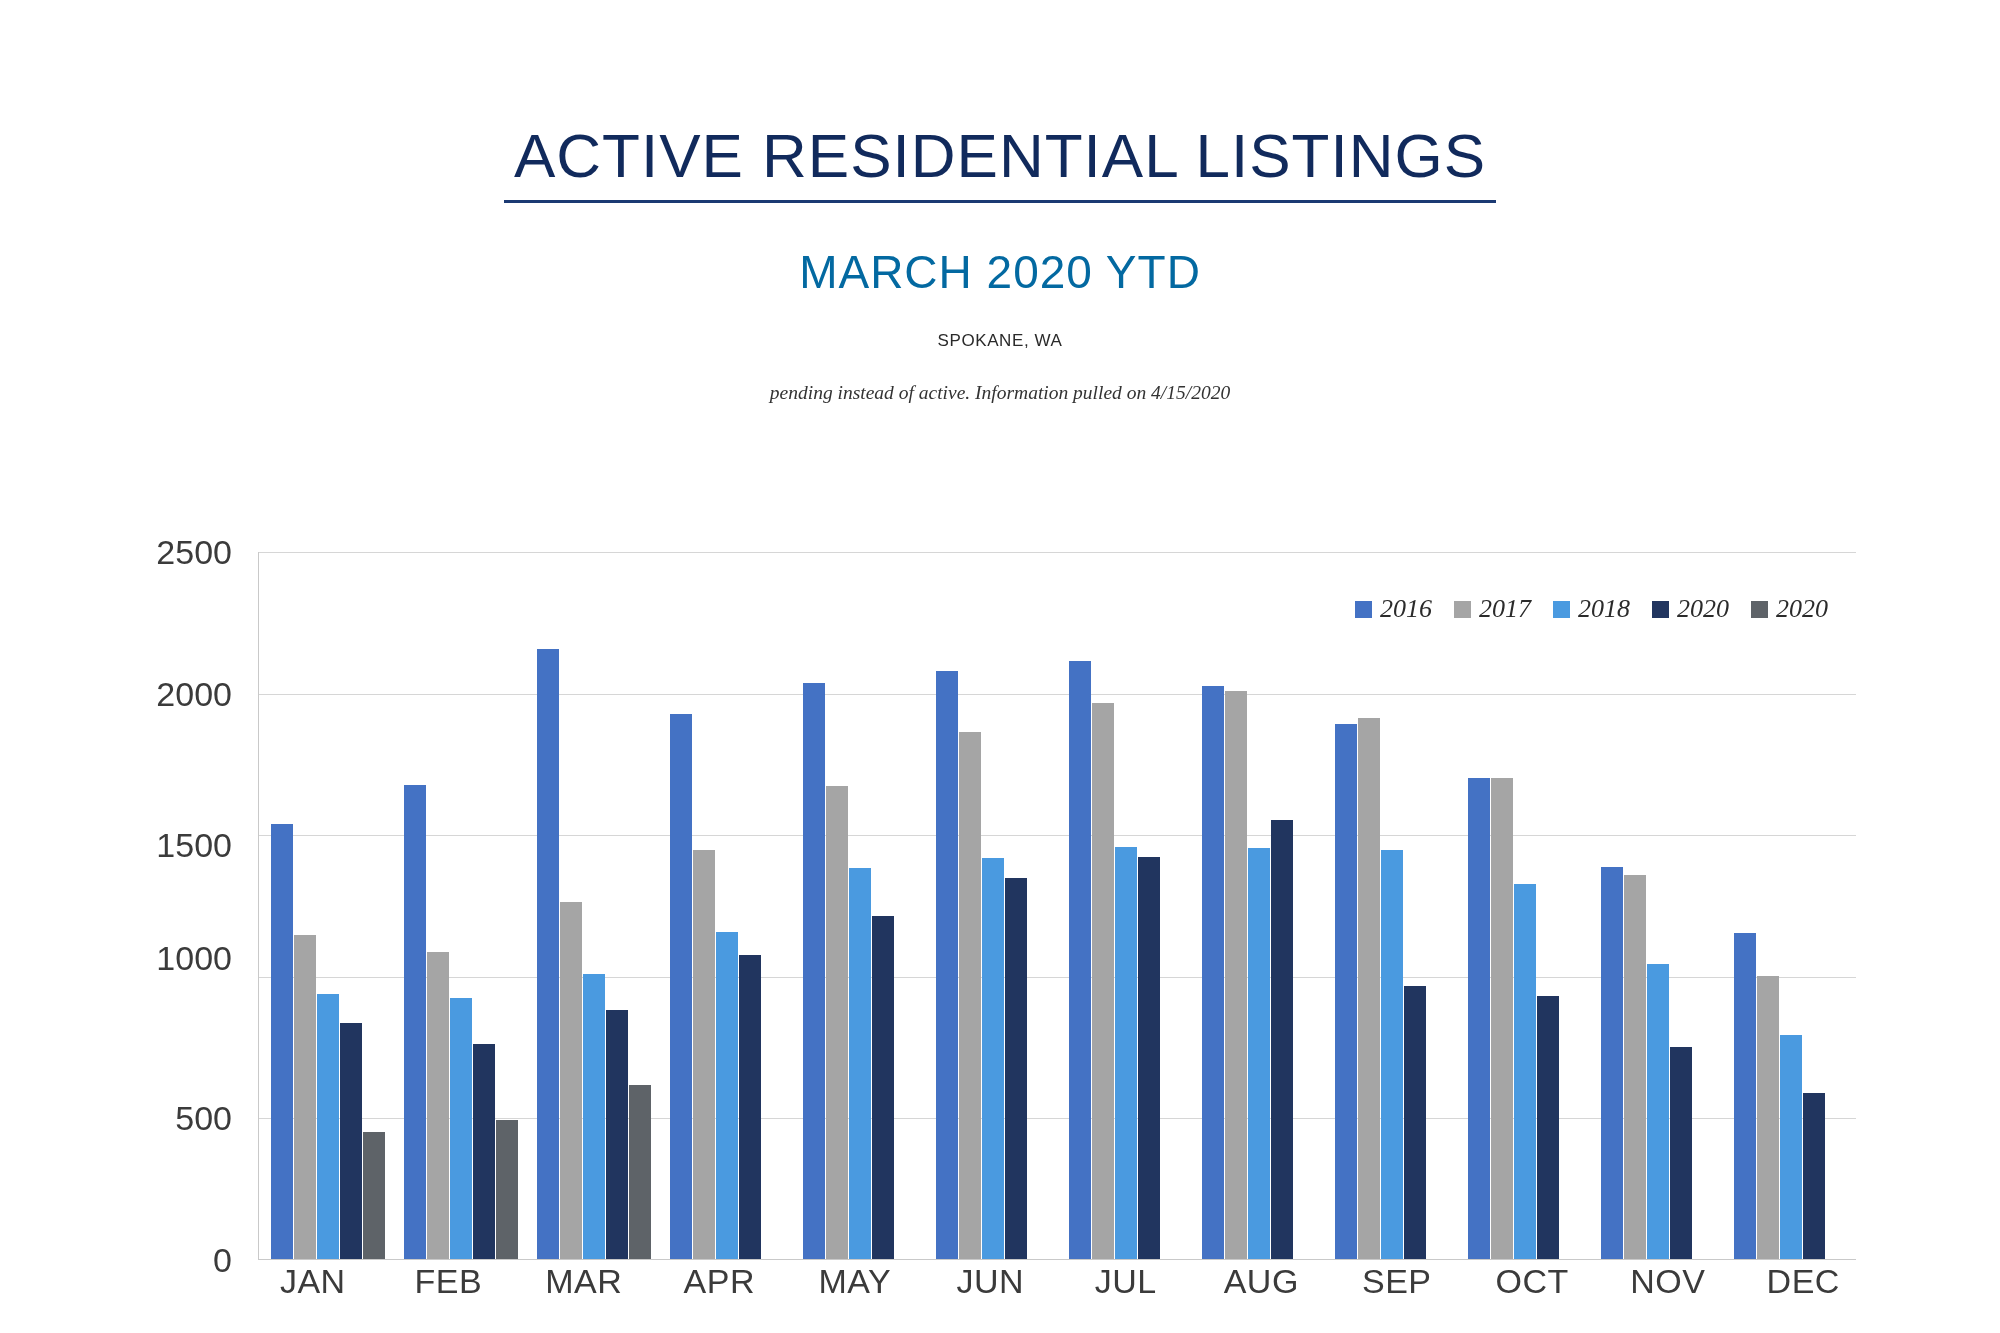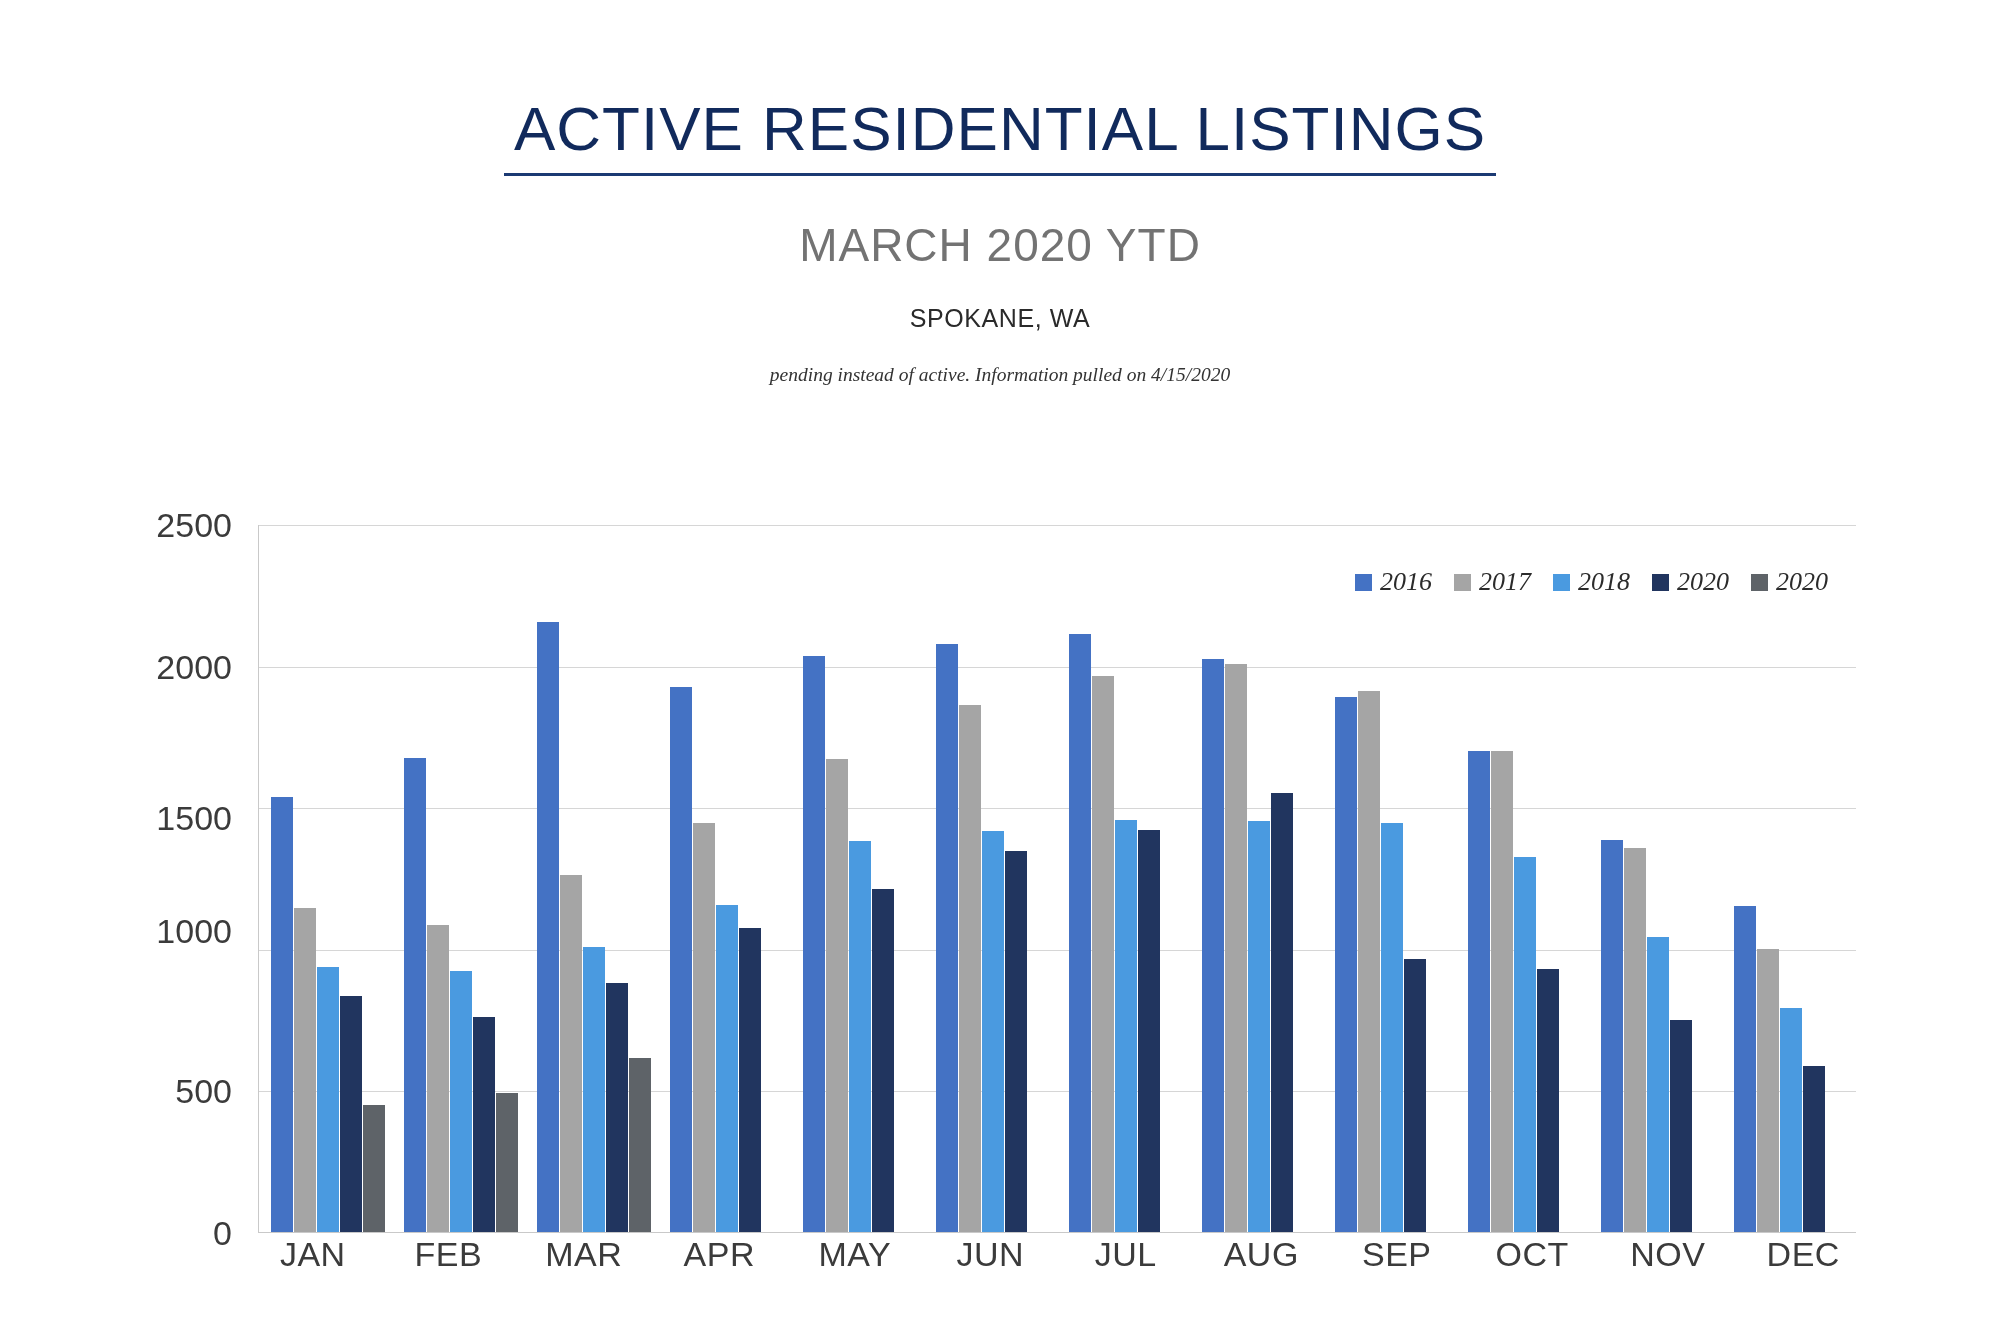--- a/index.html
+++ b/index.html
@@ -12,47 +12,48 @@
     height: 1333px;
     font-family: "Liberation Sans", sans-serif;
     color: #222;
     overflow: hidden;
   }
   .page {
     position: relative;
     width: 2000px;
     height: 1126px;
     background: #ffffff;
+    margin-top: 27px;
   }
 
   
   .header {
     text-align: center;
     padding-top: 96px;
   }
   .main-title {
     font-size: 62px;
     letter-spacing: 1px;
     color: #112a5c;
     font-weight: 400;
     display: inline-block;
     padding: 0 10px 12px 10px;
     border-bottom: 3px solid #1b3a73;
     line-height: 1.05;
   }
   .subtitle {
     margin-top: 42px;
     font-size: 46px;
-    color: #737373;
+    color: #0369a1;
     font-weight: 400;
     letter-spacing: 1px;
   }
   .location {
     margin-top: 32px;
-    font-size: 25px;
+    font-size: 17px;
     color: #2a2a2a;
     letter-spacing: 0.6px;
   }
   .note {
     margin-top: 28px;
     font-family: "Liberation Serif", serif;
     font-style: italic;
     font-size: 19.5px;
     color: #333;
     line-height: 1.45;

